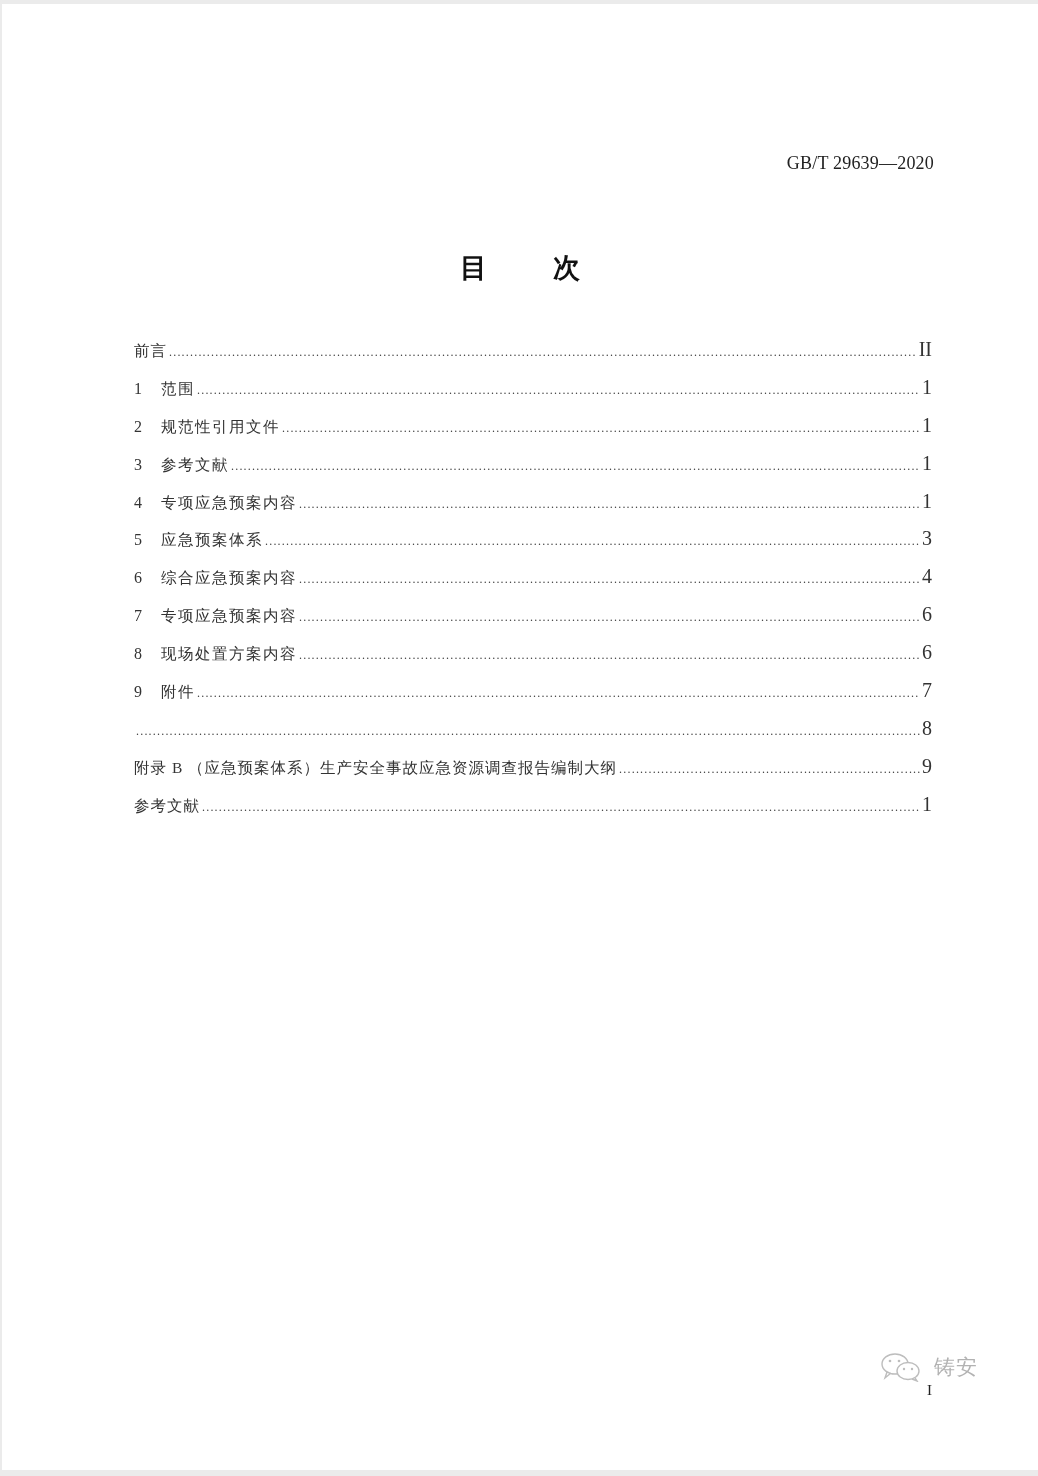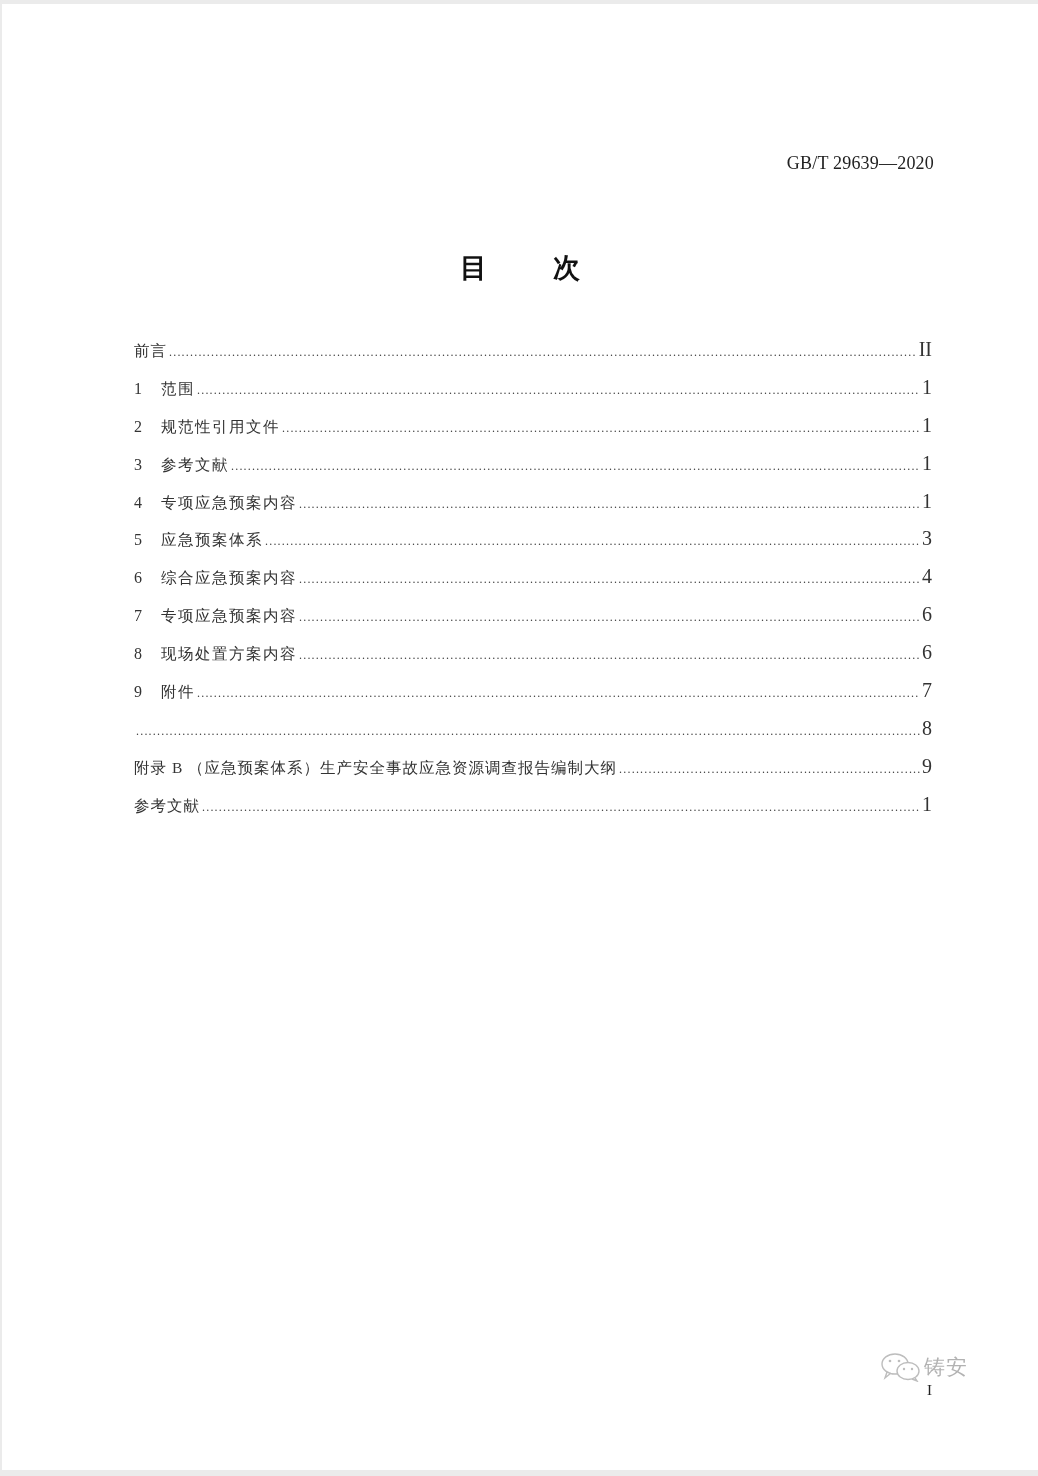--- a/index.html
+++ b/index.html
@@ -95,21 +95,21 @@
       color: #333;
       text-align: right;
       min-width: 8px;
     }
     .watermark {
       position: absolute;
       left: 878px;
       top: 1348px;
       display: flex;
       align-items: center;
-      gap: 2px;
+      gap: 12px;
       opacity: 0.65;
     }
     .watermark svg {
       display: block;
     }
     .watermark .wm-text {
       font-family: "DejaVu Sans", sans-serif;
       font-size: 21px;
       color: #8a8a8a;
       letter-spacing: 1px;

